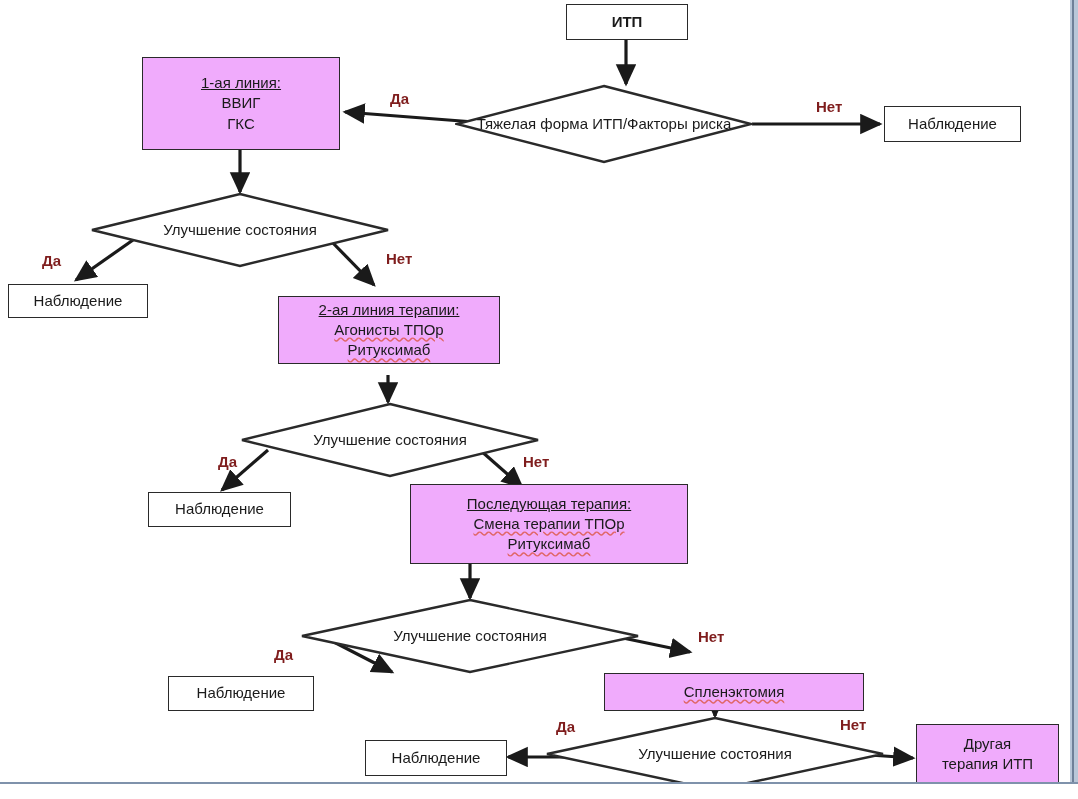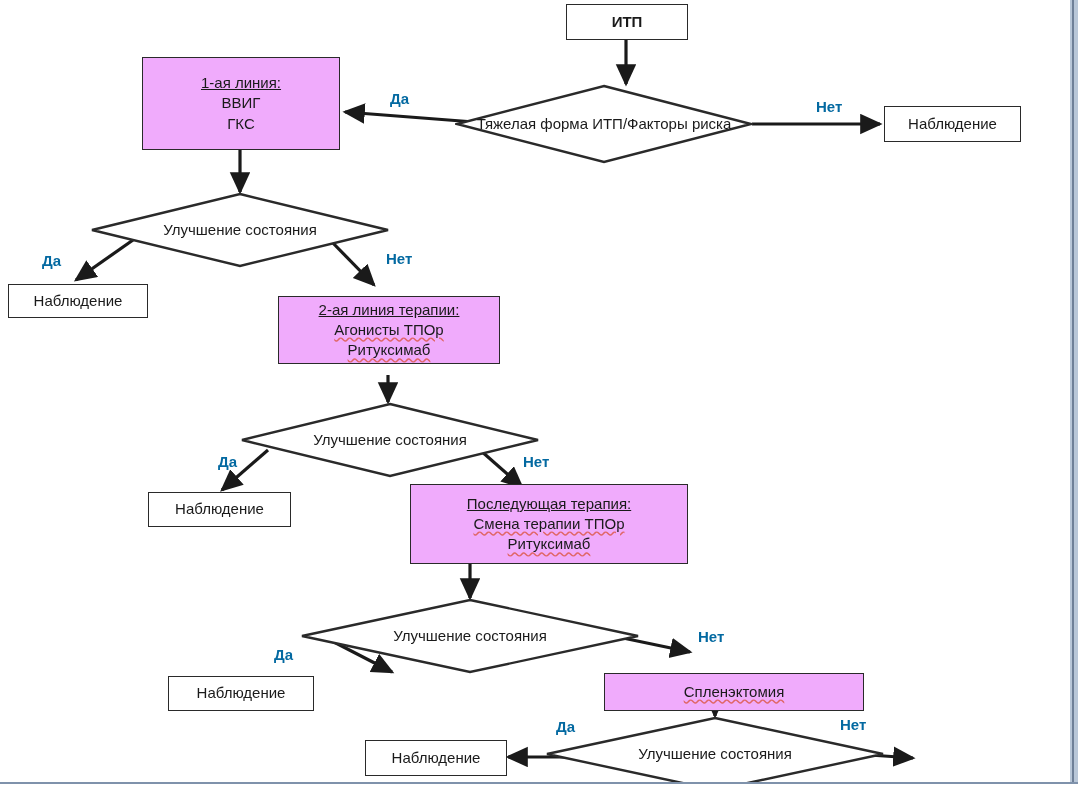--- a/index.html
+++ b/index.html
@@ -103,21 +103,21 @@
     text-align: center;
     font-size: 15px;
     line-height: 1.3;
     color: #1a1a1a;
     pointer-events: none;
   }
   .edge-label {
     position: absolute;
     font-size: 15px;
     font-weight: bold;
-    color: #0369a1;
+    color: #7f1d1d;
     white-space: nowrap;
   }
   svg.connectors {
     position: absolute;
     left: 0;
     top: 0;
     width: 1078px;
     height: 799px;
     pointer-events: none;
   }
@@ -252,20 +252,24 @@
     </svg>
     <div class="dlabel">
       <span class="line">Улучшение состояния</span>
     </div>
   </div>
 
   <div class="node plain" style="left:365px; top:740px; width:142px; height:36px;">
     <span class="line">Наблюдение</span>
   </div>
 
+  <div class="node fill" style="left:916px; top:724px; width:143px; height:60px;">
+    <span class="line">Другая</span>
+    <span class="line">терапия ИТП</span>
+  </div>
 
   <div class="edge-label" style="left:390px; top:90px;">Да</div>
   <div class="edge-label" style="left:816px; top:98px;">Нет</div>
 
   <div class="edge-label" style="left:42px; top:252px;">Да</div>
   <div class="edge-label" style="left:386px; top:250px;">Нет</div>
 
   <div class="edge-label" style="left:218px; top:453px;">Да</div>
   <div class="edge-label" style="left:523px; top:453px;">Нет</div>
 

